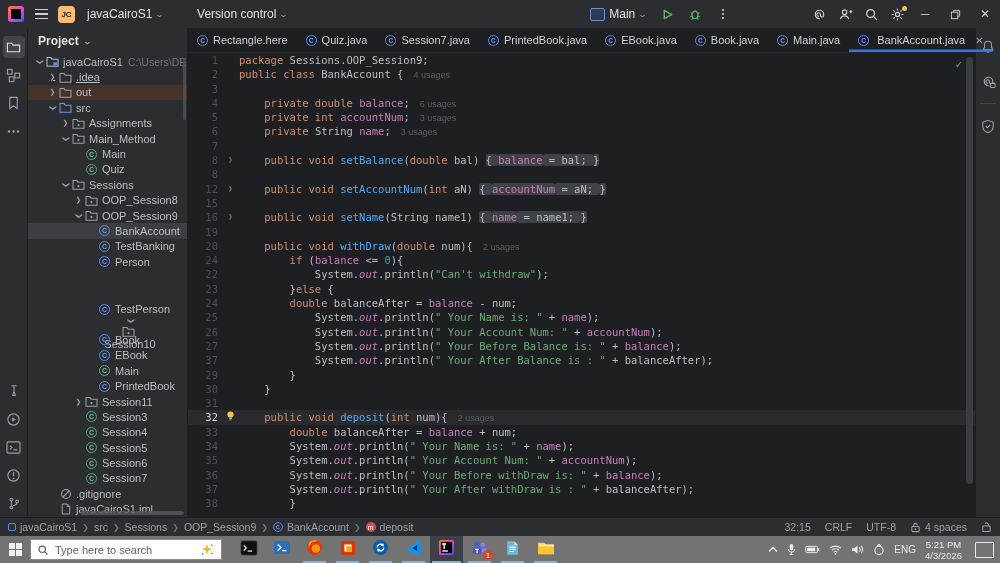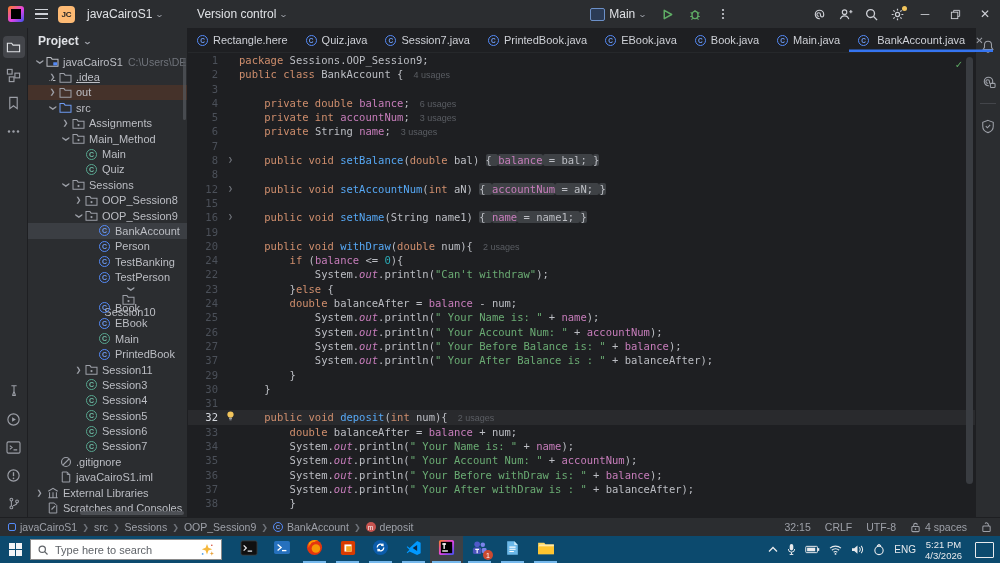--- a/index.html
+++ b/index.html
@@ -93,21 +93,21 @@
   .csep{color:#6F737A;font-size:8px;}
   .bc-proj{width:8px;height:8px;border-radius:2px;border:1.5px solid #548AF7;box-sizing:border-box;}
   .bc-cls{width:10px;height:10px;border-radius:50%;border:1.5px solid #548AF7;color:#6E9BF2;font-size:6px;font-weight:bold;
           display:flex;align-items:center;justify-content:center;box-sizing:border-box;}
   .bc-m{width:10px;height:10px;border-radius:50%;background:#C75450;color:#fff;font-size:6.5px;
         display:flex;align-items:center;justify-content:center;}
   .st-right{margin-left:auto;display:flex;align-items:center;gap:14px;}
   .st-it{display:flex;align-items:center;gap:4px;}
 
   
-  .taskbar{position:absolute;left:0;top:536px;width:1000px;height:27px;background:#0c4a6e;display:flex;align-items:stretch;z-index:6;}
+  .taskbar{position:absolute;left:0;top:536px;width:1000px;height:27px;background:#737373;display:flex;align-items:stretch;z-index:6;}
   .startbtn{width:30px;display:flex;align-items:center;justify-content:center;}
   .winlogo{display:grid;grid-template-columns:6px 6px;grid-template-rows:6px 6px;gap:1px;}
   .winlogo b{background:#F2F3F5;display:block;}
   .searchbox{width:178px;margin:3px 0;background:#FFFFFF;border:1px solid #8A8A8A;display:flex;align-items:center;
              padding:0 6px;gap:6px;font-size:11px;color:#5F6368;}
   .searchbox .ph{flex:1;white-space:nowrap;overflow:hidden;}
   .tb-apps{display:flex;align-items:stretch;margin-left:10px;}
   .appbtn{width:33px;display:flex;align-items:center;justify-content:center;position:relative;}
   .appbtn.running::after{content:"";position:absolute;left:5px;right:5px;bottom:0;height:2px;background:#76B9ED;}
   .appbtn.activeapp{background:#3D4045;}
@@ -380,30 +380,30 @@
           <span class="ti">
             <span class="cls-ic">C</span>
           </span>
           <span>BankAccount</span>
         </div>
         <div class="trow" style="padding-left: 58px;">
           <span class="tchev"></span>
           <span class="ti">
             <span class="cls-ic">C</span>
           </span>
+          <span>TestBanking</span>
+        </div>
+        <div class="trow" style="padding-left: 58px;">
+          <span class="tchev"></span>
+          <span class="ti">
+            <span class="cls-ic">C</span>
+          </span>
           <span>Person</span>
         </div>
-        <div class="trow" style="padding-left: 58px;">
-          <span class="tchev"></span>
-          <span class="ti">
-            <span class="cls-ic">C</span>
-          </span>
-          <span>TestBanking</span>
-        </div>
-        <div class="trow" style="padding-left: 58px;">
+        <div class="trow" style="padding-left: 58px; margin-top: 32px;">
           <span class="tchev"></span>
           <span class="ti">
             <span class="cls-ic">C</span>
           </span>
           <span>TestPerson</span>
         </div>
         <div class="trow" style="padding-left: 45px; flex-direction: column;">
           <span class="tchev open">❯</span>
           <span class="ti">
             <svg width="13" height="11" viewBox="0 0 16 14">

